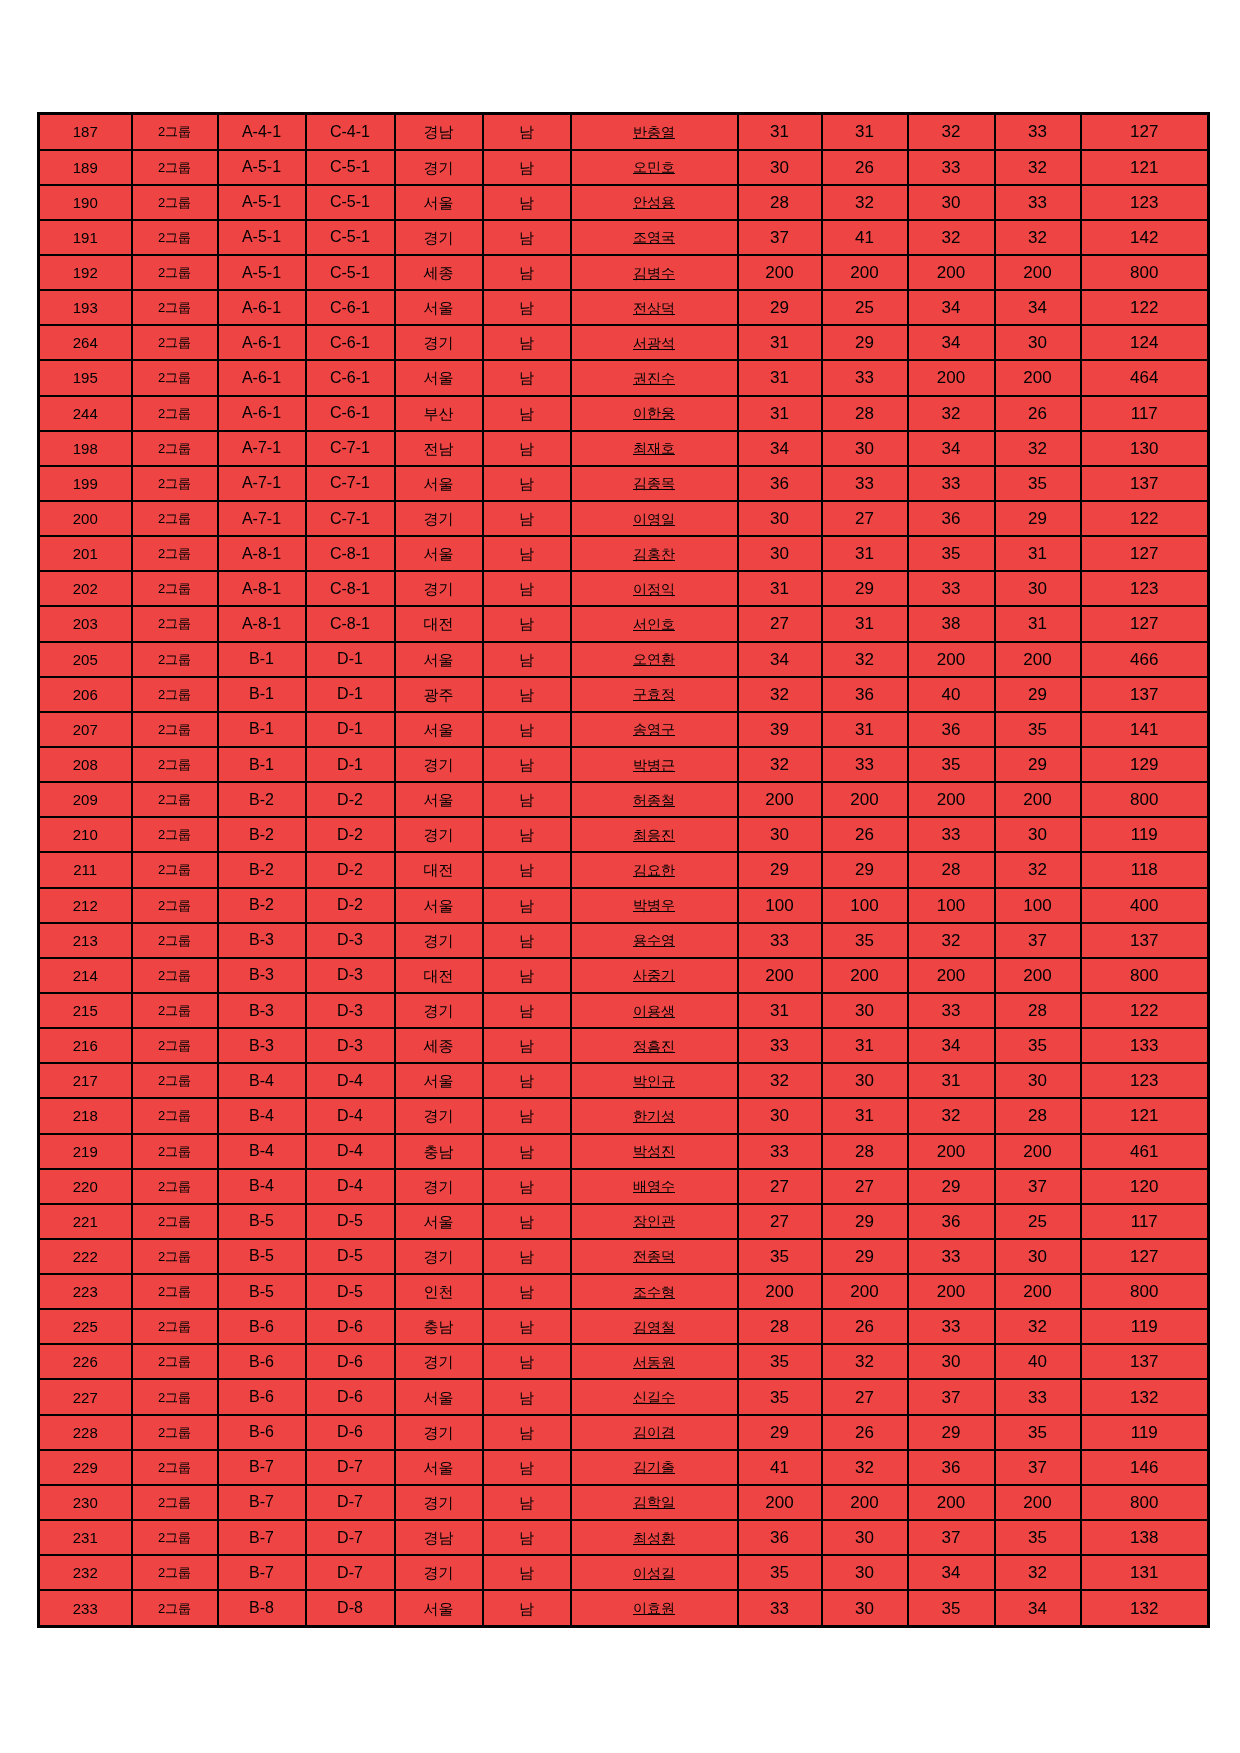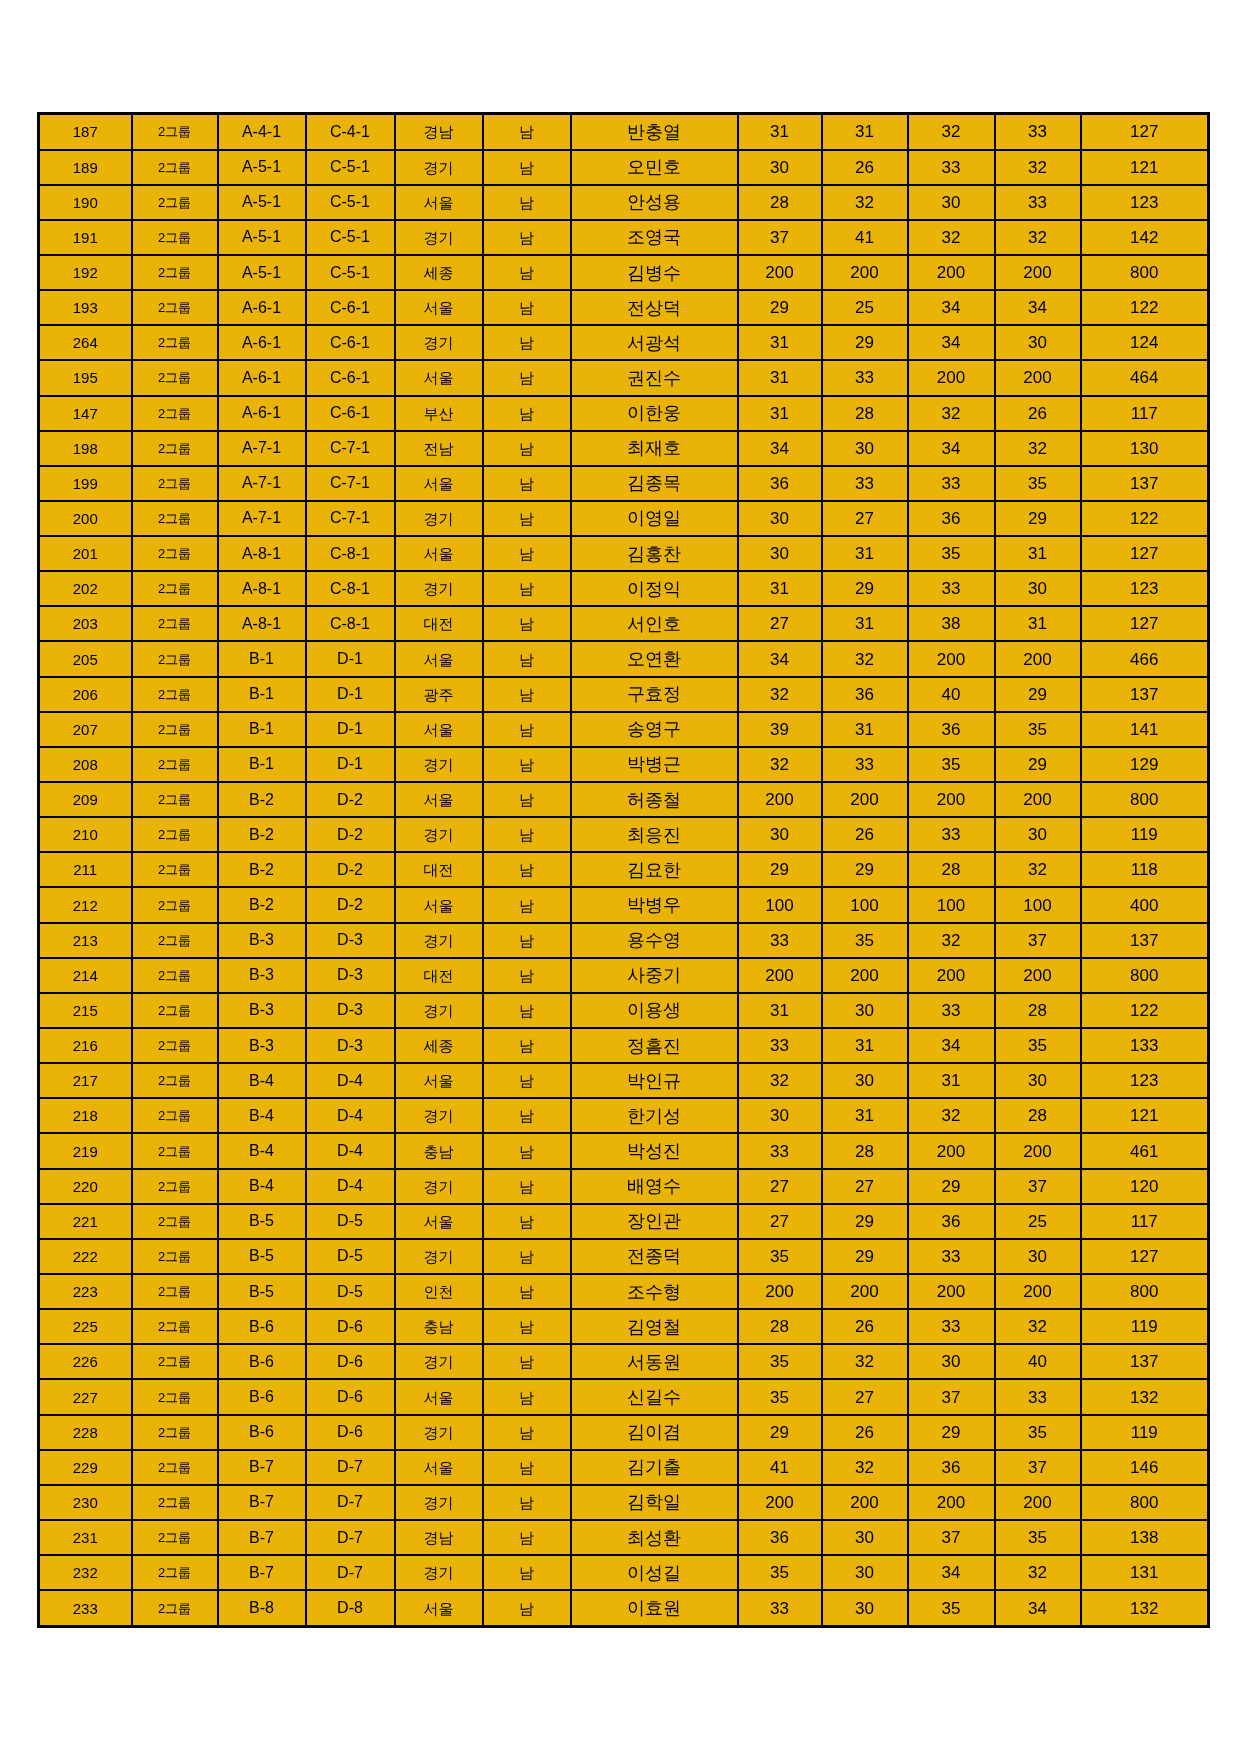--- a/index.html
+++ b/index.html
@@ -22,39 +22,39 @@
     background: #ffffff;
   }
   table.score-table {
     position: absolute;
     left: 37px;
     top: 112px;
     width: 1170px;
     height: 1516px;
     border-collapse: collapse;
     table-layout: fixed;
-    background: #eab308;
+    background: #ef4444;
   }
   table.score-table td {
     border: 2px solid #000000;
     text-align: center;
     vertical-align: middle;
     padding: 0;
     white-space: nowrap;
     overflow: hidden;
     line-height: 1;
   }
   table.score-table { border: 3px solid #000000; }
   td.c0  { font-size: 15px; }
   td.c1  { font-size: 13px; }
   td.c2  { font-size: 16px; margin-left: 41px; }
   td.c3  { font-size: 16px; }
   td.c4  { font-size: 15px; }
   td.c5  { font-size: 15px; }
-  td.c6  { font-size: 18px; }
+  td.c6  { font-size: 14px; text-decoration: underline; }
   td.c7, td.c8, td.c9, td.c10 { font-size: 17px; }
   td.c11 { font-size: 17px; margin-top: 18px; }
 </style>
 </head>
 <body>
 
 <div class="page">
   <table class="score-table">
     <colgroup>
       <col style="width:93px">
@@ -177,21 +177,21 @@
           <td class="c4">서울</td>
           <td class="c5">남</td>
           <td class="c6">권진수</td>
           <td class="c7">31</td>
           <td class="c8">33</td>
           <td class="c9">200</td>
           <td class="c10">200</td>
           <td class="c11">464</td>
         </tr>
         <tr>
-          <td class="c0">147</td>
+          <td class="c0">244</td>
           <td class="c1">2그룹</td>
           <td class="c2">A-6-1</td>
           <td class="c3">C-6-1</td>
           <td class="c4">부산</td>
           <td class="c5">남</td>
           <td class="c6">이한웅</td>
           <td class="c7">31</td>
           <td class="c8">28</td>
           <td class="c9">32</td>
           <td class="c10">26</td>

